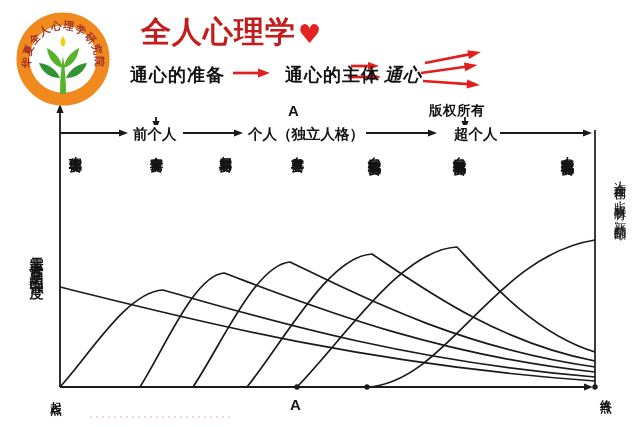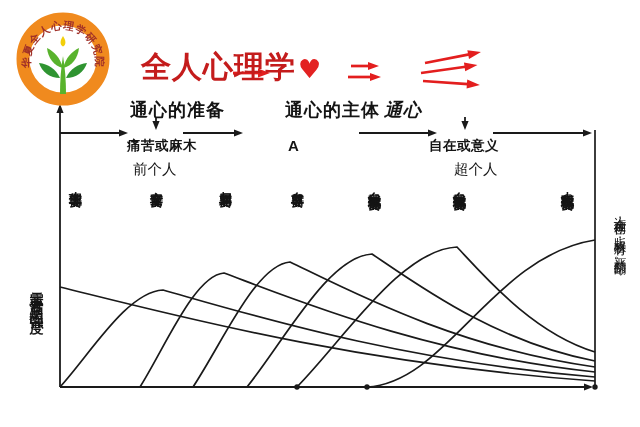--- a/index.html
+++ b/index.html
@@ -1,24 +1,24 @@
 <!DOCTYPE html>
 <html><head>
 <meta charset="utf-8">
 <style>
   html,body{margin:0;padding:0;background:#e8e8e8;}
   .canvas{position:relative;width:640px;height:427px;background:#ffffff;overflow:hidden;
           font-family:"Liberation Serif", serif;color:#141414;}
-  .abs{position:absolute;margin-top:35px;}
+  .abs{position:absolute;}
   .title-row{left:141px;top:12px;display:flex;align-items:center;font-size:30px;font-weight:bold;
              letter-spacing:1px;color:#c41c1c;white-space:nowrap;z-index:3;}
   .title-heart{font-size:26px;color:#e32222;margin:3px 2px 0 2px;font-family:"DejaVu Sans",sans-serif;}
   .flow-label{top:63px;font-size:18px;font-weight:bold;letter-spacing:1px;white-space:nowrap;z-index:3;}
   .ann-label{font-size:13.5px;font-weight:bold;letter-spacing:0.5px;white-space:nowrap;z-index:3;}
-  .stage-label{top:125px;font-size:14.5px;font-weight:normal;white-space:nowrap;background:#fff;
+  .stage-label{top:125px;font-size:14.5px;font-weight:bold;white-space:nowrap;background:#fff;
                padding:0 2px;z-index:3;}
   .a-top{font-family:"Liberation Sans",sans-serif;font-size:15px;font-weight:bold;z-index:3;}
   .v{writing-mode:vertical-rl;text-orientation:upright;}
   .need-col{top:146px;font-size:13px;letter-spacing:1.5px;font-weight:bold;z-index:3;}
   .ylabel{left:27px;top:246px;font-size:14px;letter-spacing:4.5px;font-weight:bold;z-index:3;}
   .xlabel{left:95px;top:396px;font-size:14.5px;letter-spacing:2.5px;font-weight:bold;z-index:3;}
   .endpoint{font-size:12px;letter-spacing:1px;font-weight:bold;z-index:3;}
   .a-bottom{left:290px;top:396px;font-family:"Liberation Sans",sans-serif;font-size:15px;
             font-weight:bold;z-index:3;}
   .copyright{left:611px;top:172px;font-size:12.5px;letter-spacing:1.5px;z-index:3;}
@@ -78,25 +78,25 @@
     <g transform="rotate(-8 2 29)">
       <line class="red-line" x1="2" y1="29" x2="47" y2="29"></line>
       <polygon class="red-fill" points="59,29 46,24.5 46,33.5"></polygon>
     </g>
     <g transform="rotate(4 4 37)">
       <line class="red-line" x1="4" y1="37" x2="49" y2="37"></line>
       <polygon class="red-fill" points="61,37 48,32.5 48,41.5"></polygon>
     </g>
   </svg>
 
-  <div class="abs ann-label" style="left:127px;top:102px;">痛苦或麻木</div>
   <div class="abs a-top" style="left:288px;top:102px;">A</div>
-  <div class="abs ann-label" style="left:429px;top:102px;">自在或意义</div>
+  <div class="abs ann-label" style="left:429px;top:102px;">版权所有</div>
 
   <div class="abs stage-label" style="left:131px;">前个人</div>
+  <div class="abs stage-label" style="left:246px;">个人（独立人格）</div>
   <div class="abs stage-label" style="left:452px;">超个人</div>
 
   <div class="abs v need-col" style="left:66px;">生理需要</div>
   <div class="abs v need-col" style="left:147px;">安全需要</div>
   <div class="abs v need-col" style="left:216px;">归属需要</div>
   <div class="abs v need-col" style="left:288px;">自尊需要</div>
   <div class="abs v need-col" style="left:365px;">自我实现需要</div>
   <div class="abs v need-col" style="left:450px;">自我实现需要</div>
   <div class="abs v need-col" style="left:558px;">大我实现需要</div>
 

